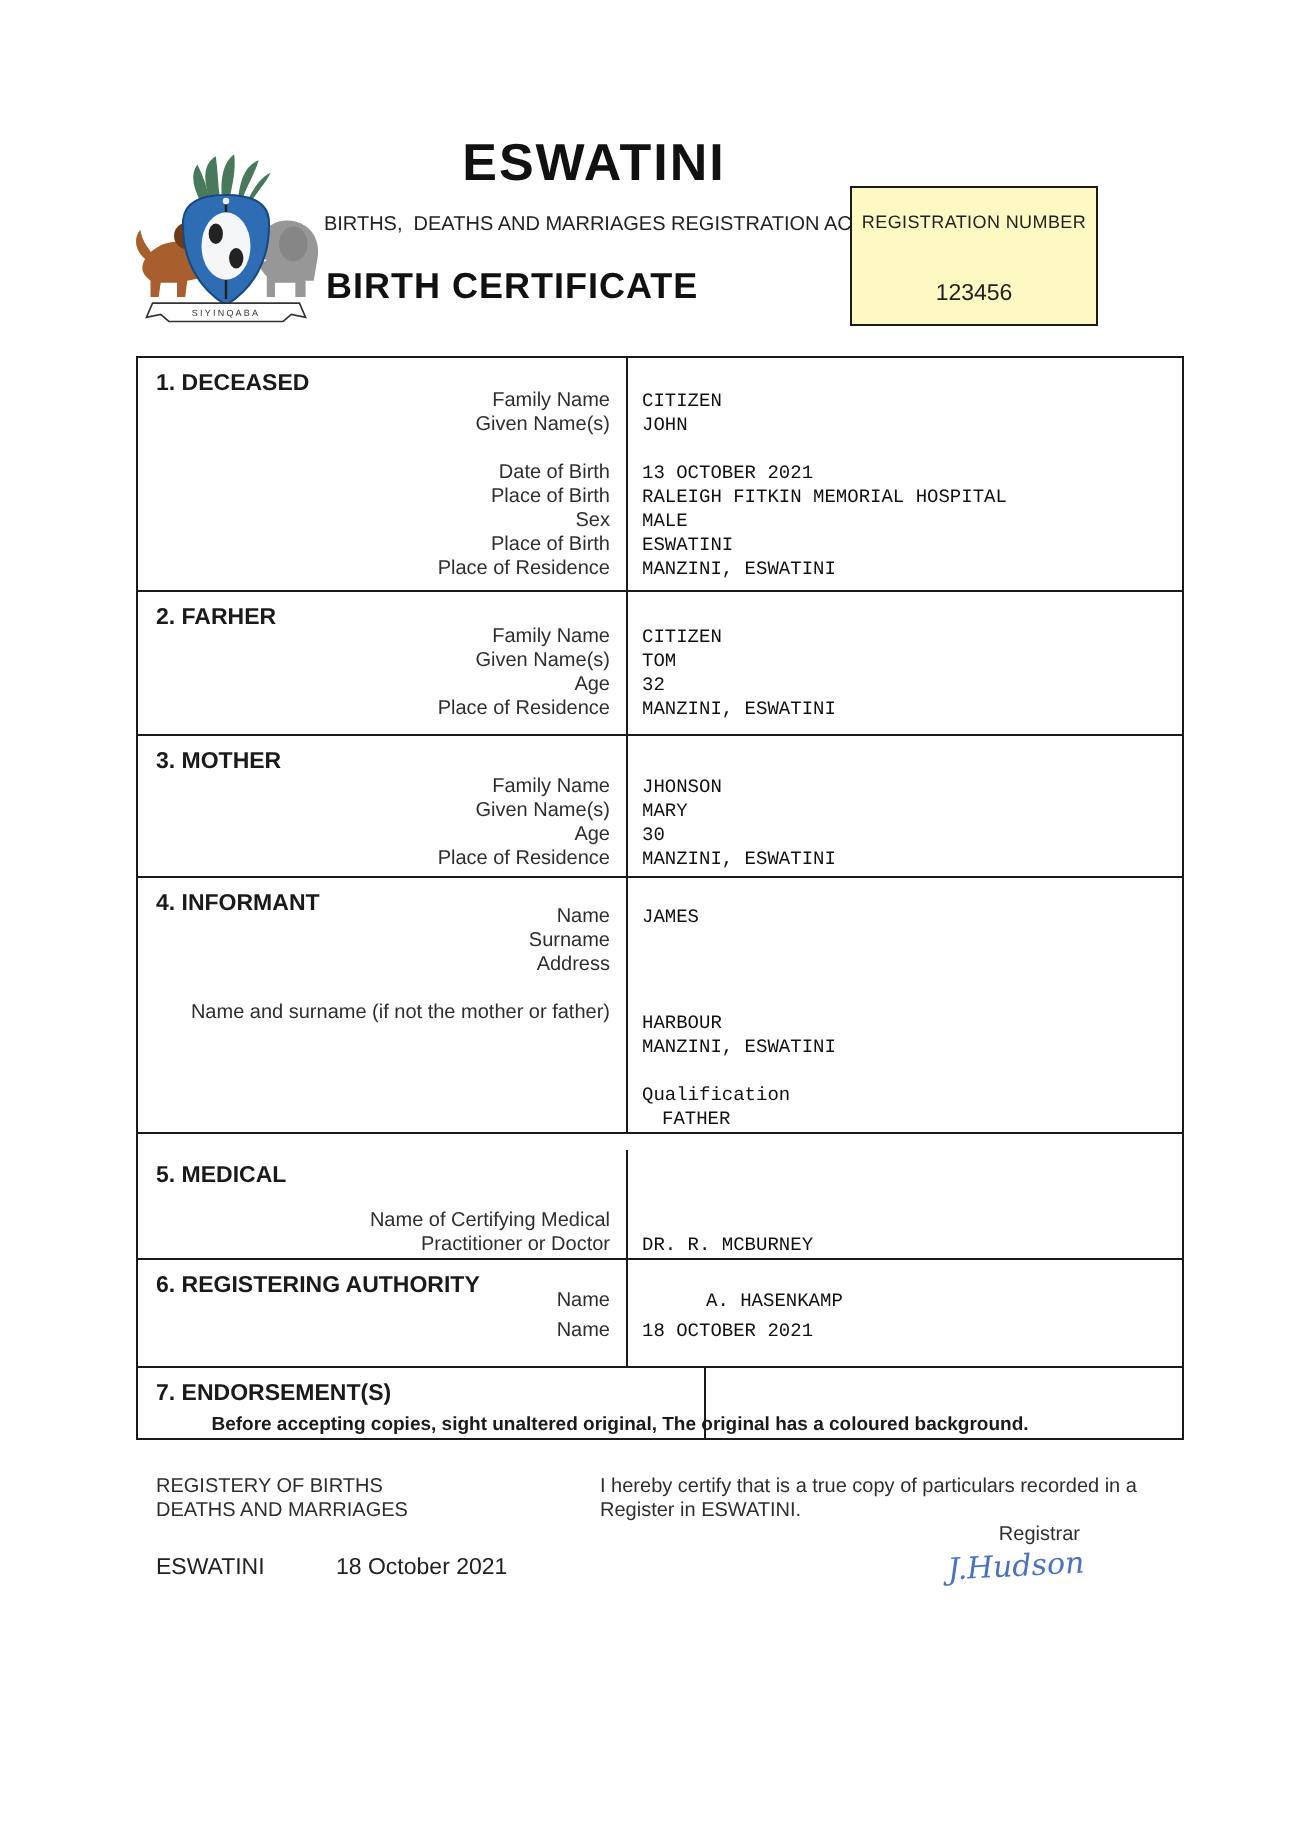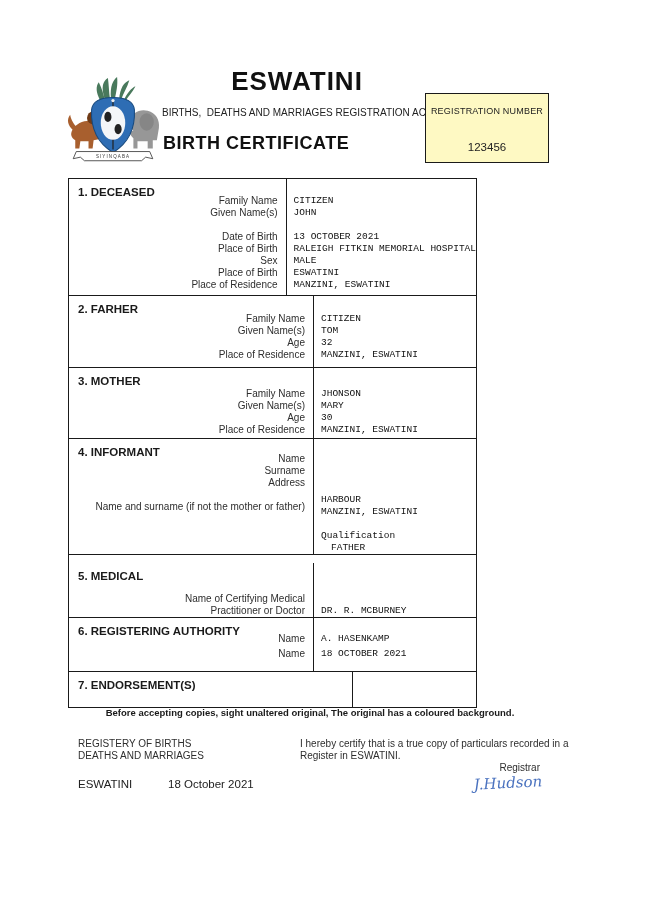--- a/index.html
+++ b/index.html
@@ -24,21 +24,21 @@
     font-size:18px; font-weight:bold; letter-spacing:0.5px; color:#111;
   }
   .reg-box {
     position:absolute; left:425px; top:93px; width:124px; height:70px;
     border:1px solid #1a1a1a; background:#fef9c3; text-align:center;
   }
   .reg-box .reg-label { margin-top:12px; font-size:9px; color:#222; letter-spacing:0.2px; }
   .reg-box .reg-number { margin-top:25px; font-size:11.5px; color:#222; }
   
   .cert-table {
-    position:absolute; left:68px; top:178px; width:409px;
+    position:absolute; left:68px; top:178px; width:524px;
     border:1.5px solid #1a1a1a; background:#fff;
   }
   .sec-row { display:flex; border-bottom:1.5px solid #1a1a1a; }
   .sec-row:last-child { border-bottom:none;gap:39px; }
   .cell-left { position:relative; width:244px; }
   .cell-right { flex:1; border-left:1.5px solid #1a1a1a; padding-left:7px; }
   .sec-title {
     position:absolute; left:9px; top:7px; font-size:11.5px; font-weight:bold;
     color:#1a1a1a; white-space:nowrap;
   }
@@ -191,20 +191,21 @@
             <div class="line" style="height: 12px; line-height: 12px;">Name</div>
             <div class="line" style="height: 12px; line-height: 12px;">Surname</div>
             <div class="line" style="height: 12px; line-height: 12px;">Address</div>
             <div class="line" style="height: 12px; line-height: 12px;">&nbsp;</div>
             <div class="line" style="height: 12px; line-height: 12px;">Name and surname (if not the mother or father)</div>
             <div class="line" style="height: 12px; line-height: 12px;">&nbsp;</div>
           </div>
         </div>
         <div class="cell-right">
           <div class="values" style="padding-top: 14px;">
+            <div class="line" style="height: 12px; line-height: 12px;">JAMES</div>
             <div class="line" style="height: 12px; line-height: 12px; margin-top: 41px;">HARBOUR</div>
             <div class="line" style="height: 12px; line-height: 12px;">MANZINI, ESWATINI</div>
             <div class="line" style="height: 12px; line-height: 12px;">&nbsp;</div>
             <div class="line" style="height: 12px; line-height: 12px;">Qualification</div>
             <div class="line" style="height: 12px; line-height: 12px; margin-left: 10px;">FATHER</div>
           </div>
         </div>
       </div>
       <div class="sec-row" style="min-height: 63px; align-items: flex-end;">
         <div class="cell-left">
@@ -226,21 +227,21 @@
       <div class="sec-row" style="min-height: 54px;">
         <div class="cell-left">
           <div class="sec-title">6. REGISTERING AUTHORITY</div>
           <div class="labels" style="padding-top: 13px;">
             <div class="line" style="height: 15px; line-height: 15px;">Name</div>
             <div class="line" style="height: 15px; line-height: 15px;">Name</div>
           </div>
         </div>
         <div class="cell-right">
           <div class="values" style="padding-top: 13px;">
-            <div class="line" style="height: 15px; line-height: 15px;">A. HASENKAMP</div>
+            <div class="line" style="height: 15px; line-height: 15px; margin-left: 32px;">A. HASENKAMP</div>
             <div class="line" style="height: 15px; line-height: 15px;">18 OCTOBER 2021</div>
           </div>
         </div>
       </div>
       <div class="sec-row" style="min-height: 35px;">
         <div class="cell-left">
           <div class="sec-title">7. ENDORSEMENT(S)</div>
           <div class="labels" style="padding-top: 0px;"></div>
         </div>
         <div class="cell-right">

